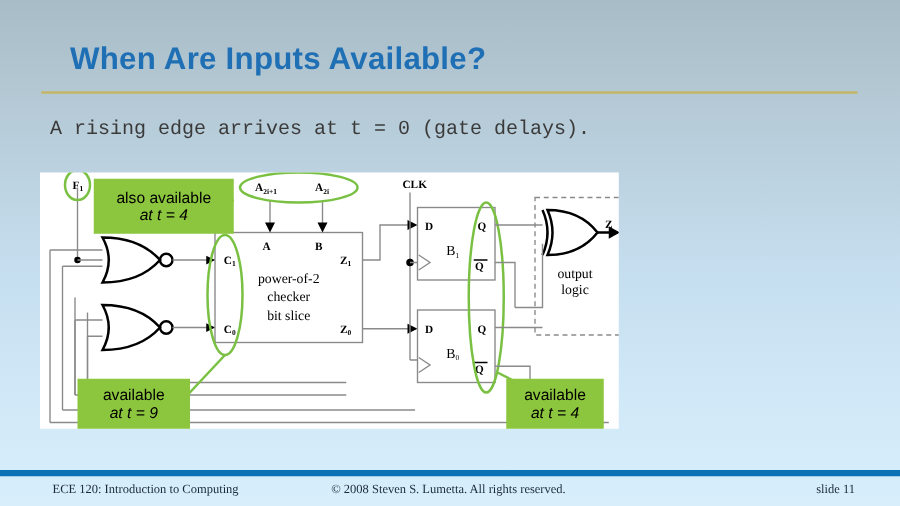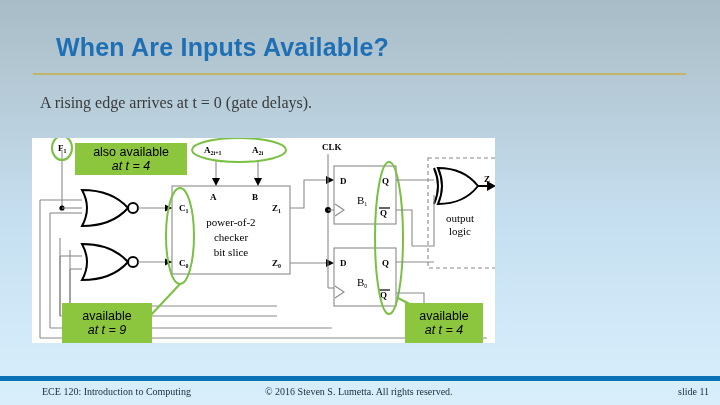--- a/index.html
+++ b/index.html
@@ -15,49 +15,49 @@
     font-family:Liberation Sans, sans-serif;
     font-size:25px;font-weight:bold;color:#1f6fb5;
     letter-spacing:.2px;white-space:nowrap;margin-left:23px;
   }
   .rule{
     position:absolute;left:33px;top:73px;width:653px;height:2px;
     background:#c3b568;
   }
   .subtitle{
     position:absolute;left:40px;top:94px;
-    font-family:Liberation Serif, serif;
+    font-family:Liberation Mono, monospace;
     font-size:16px;color:#3a3a3a;white-space:nowrap;
   }
   
   .panel{
     position:absolute;left:32px;top:138px;width:463px;height:205px;
     background:#ffffff;
   }
   .fig{position:absolute;left:0;top:0;width:463px;height:205px;}
   
   .callout{
     position:absolute;background:#8cc63e;color:#000;
     font-family:"Liberation Sans", sans-serif;
     font-size:12.5px;line-height:14.5px;text-align:center;
     display:flex;flex-direction:column;justify-content:center;align-items:center;
     white-space:nowrap;
   }
-  #co-also{left:75px;top:143px;width:112px;height:32px;}
+  #co-also{left:75px;top:143px;width:112px;height:44px;}
   #co-t5 {left:62px;top:303px;width:90px;height:40px;}
   #co-t4 {left:405px;top:303px;width:78px;height:40px;}
   .co-l1{display:block;}
   .co-l2{display:block;font-style:italic;}
   
   .bluebar{position:absolute;left:0;top:376px;width:720px;height:5px;background:#0b72b5;}
   .footer{position:absolute;top:386px;height:14px;
     font-family:Liberation Serif, serif;font-size:10px;color:#1a2a3a;white-space:nowrap;}
   #f-course{left:42px;}
   #f-copy{left:265px;}
-  #f-slide{left:653px;margin-left:25px;}
+  #f-slide{left:653px;}
   
   text{font-family:"Liberation Serif", serif;fill:#000;}
   .lbl{font-size:9px;font-weight:bold;}
   .lblbig{font-size:11px;}
   .sub{font-size:6px;}
   .gray{stroke:#8a8a8a;fill:none;stroke-width:1.1;}
   .blk{stroke:#000;fill:none;stroke-width:2;}
   .box{stroke:#8a8a8a;fill:none;stroke-width:1.1;}
   .ell{stroke:#79c043;fill:none;stroke-width:2;}
 </style>
@@ -189,14 +189,14 @@
   <span class="co-l1">available</span>
   <span class="co-l2">at t = 9</span>
 </div>
 <div class="callout" id="co-t4">
   <span class="co-l1">available</span>
   <span class="co-l2">at t = 4</span>
 </div>
 
 <div class="bluebar"></div>
 <div class="footer" id="f-course">ECE 120: Introduction to Computing</div>
-<div class="footer" id="f-copy">© 2016 Steven S. Lumetta.  All rights reserved.</div>
+<div class="footer" id="f-copy">© 2008 Steven S. Lumetta.  All rights reserved.</div>
 <div class="footer" id="f-slide">slide 11</div>
 
 </body></html>

